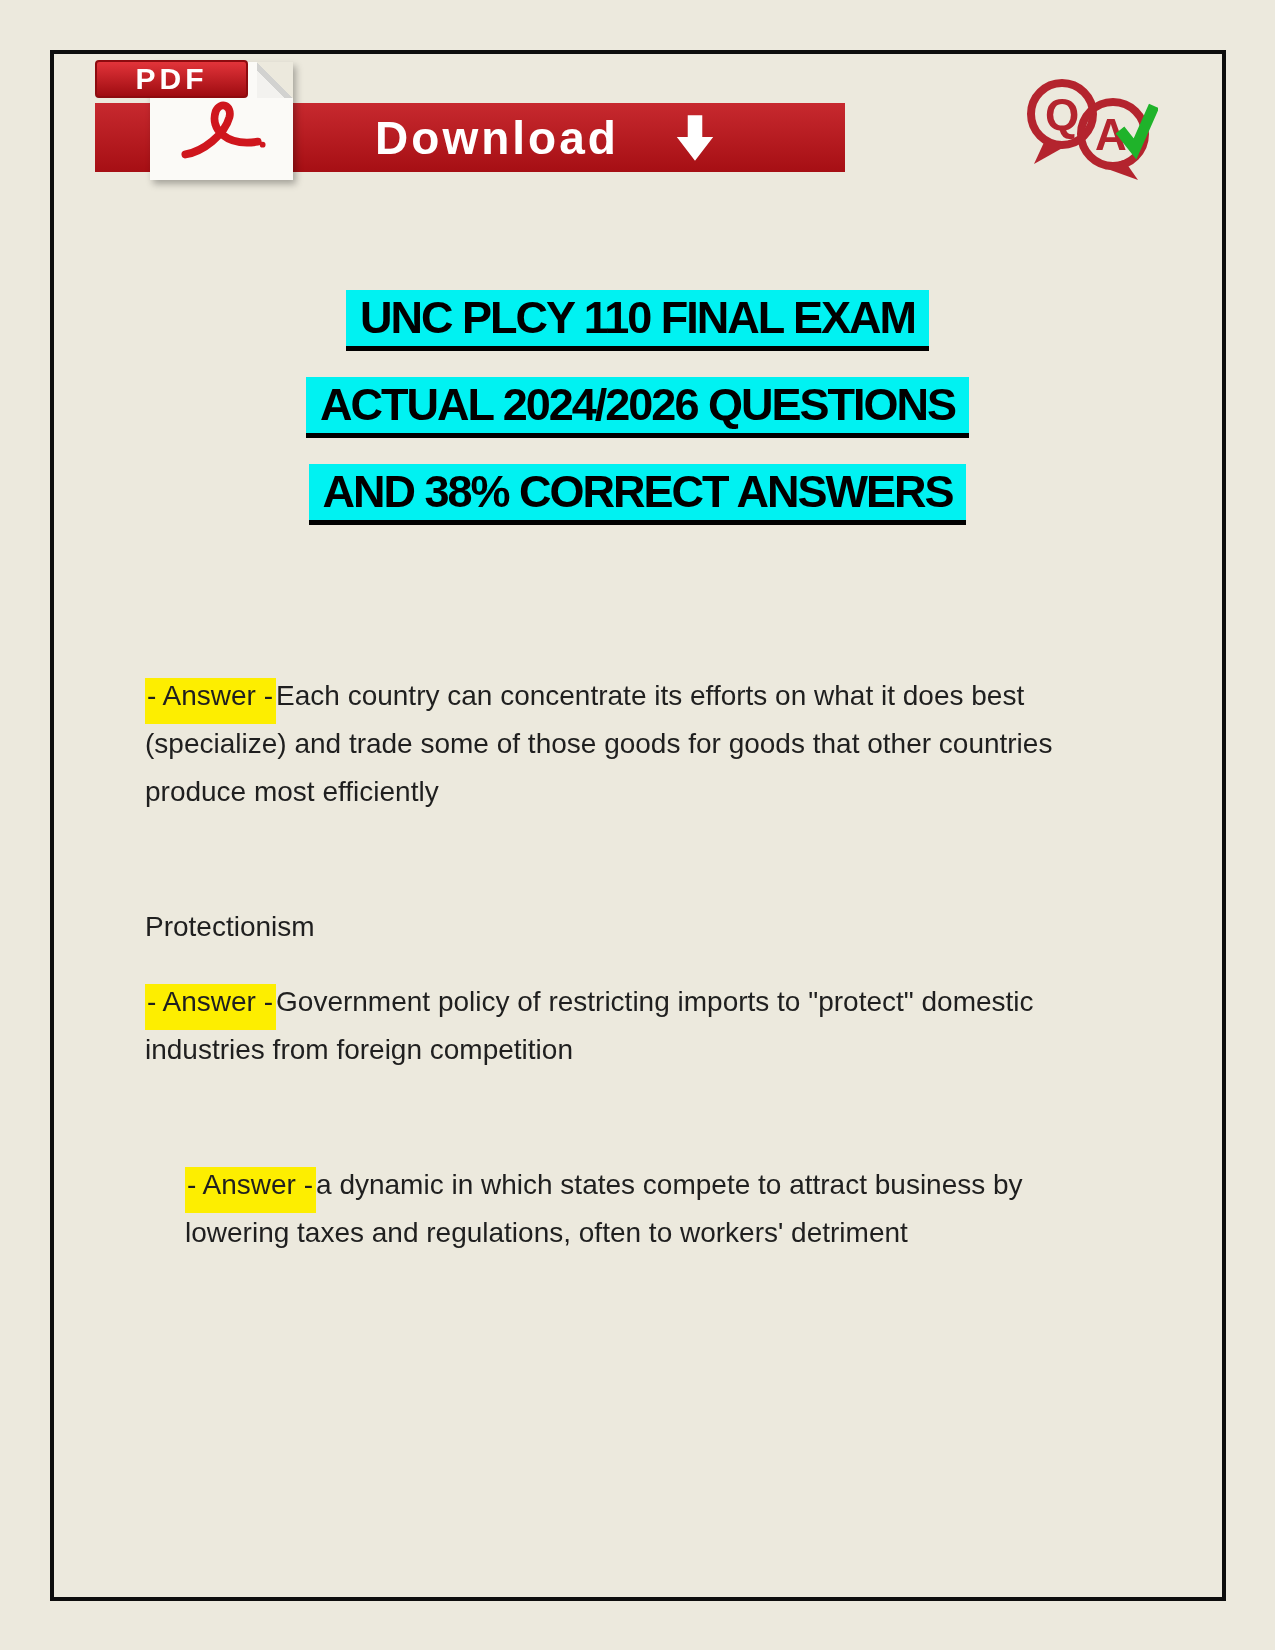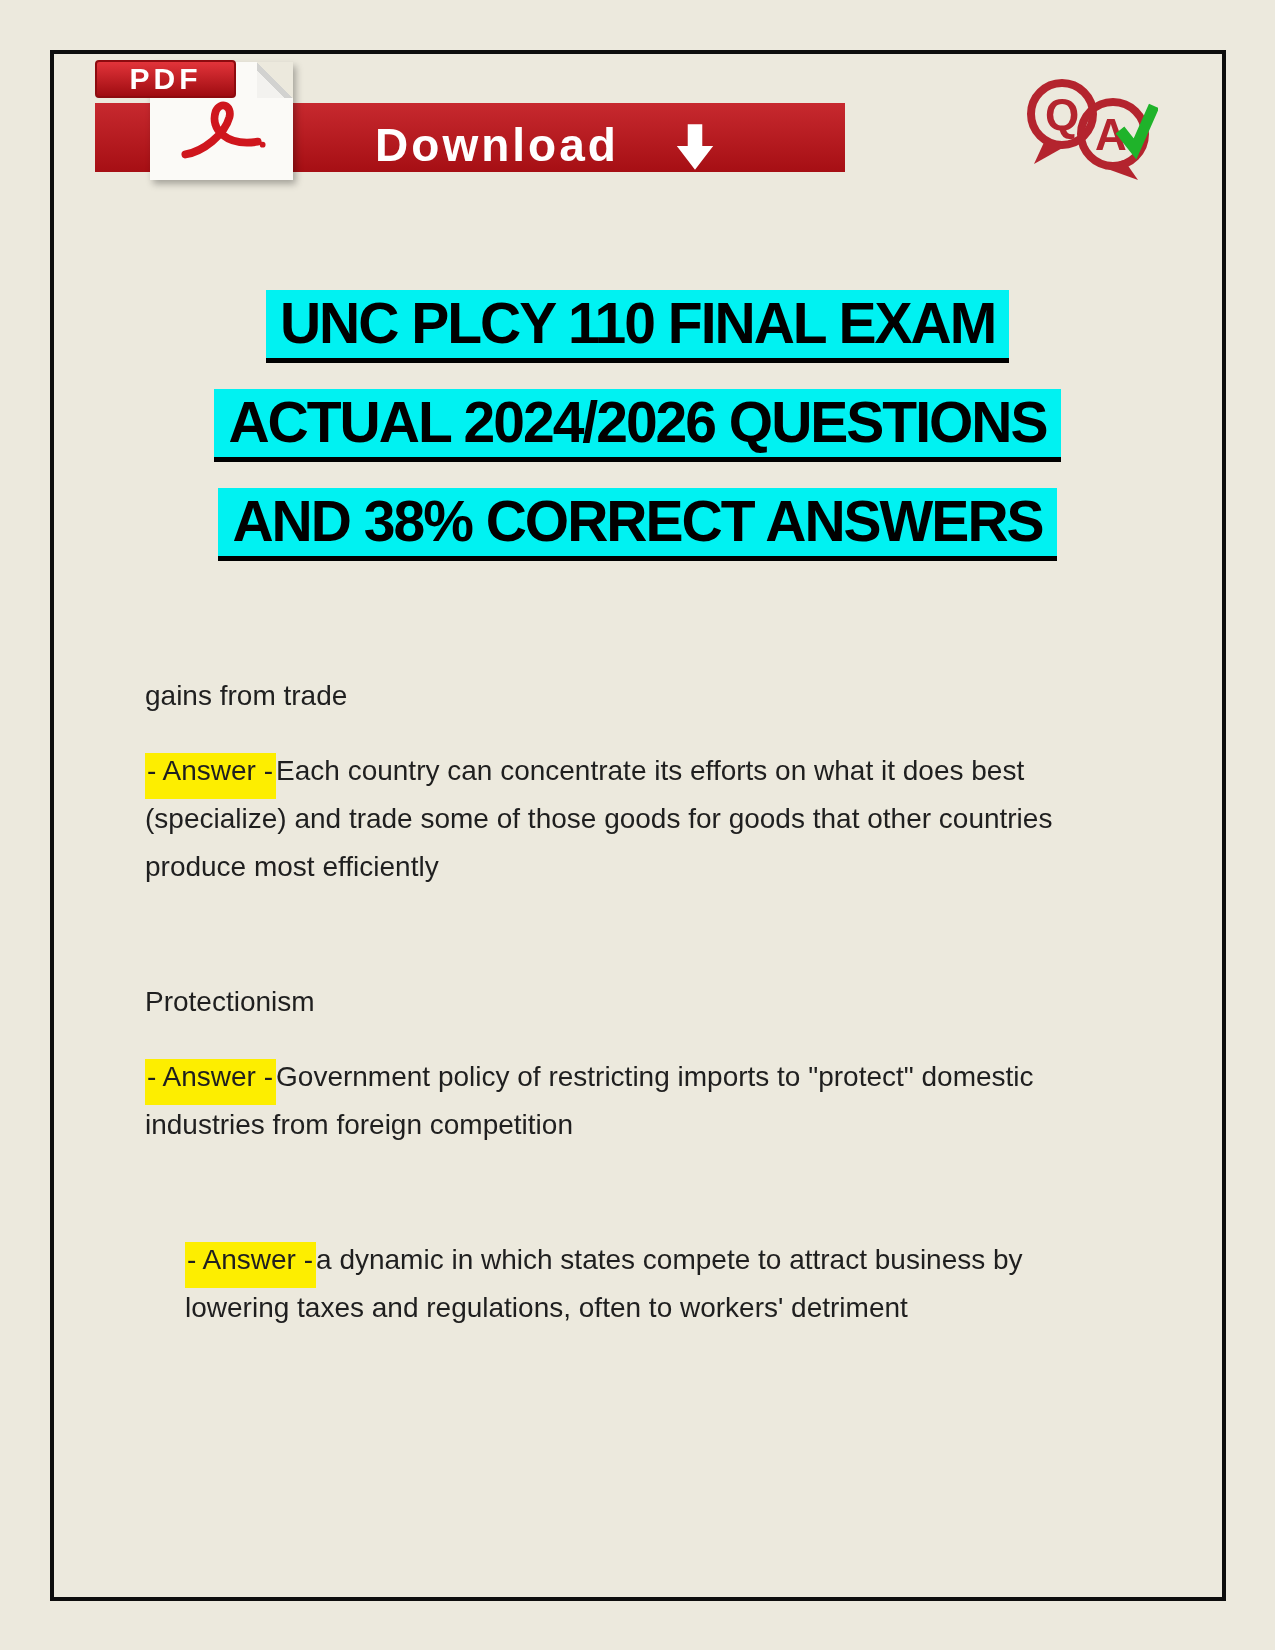--- a/index.html
+++ b/index.html
@@ -26,62 +26,62 @@
   .inner-border{
     position:absolute;left:50px;top:50px;
     width:1176px;height:1551px;
     border:4px solid var(--border);
   }
 
   
   .dl-bar{
     position:absolute;left:95px;top:103px;width:750px;height:69px;
     background:linear-gradient(rgba(255,255,255,.10),rgba(0,0,0,.14)),var(--banner-red);
-    display:flex;align-items:flex-end;justify-content:center;
+    display:flex;align-items:center;justify-content:center;
     padding-left:150px;
     z-index:1;cursor:pointer;
   }
   .dl-label{
     color:var(--white);
     font-size:46px;font-weight:bold;letter-spacing:3px;
   }
   .dl-arrow{width:40px;height:50px;margin-left:56px;}
   .pdf-page{
     position:absolute;left:150px;top:62px;width:143px;height:118px;
     background:#fbfaf7;
     box-shadow:3px 4px 7px rgba(0,0,0,.30);
     z-index:2;
   }
   .pdf-fold{
     position:absolute;right:0;top:0;width:36px;height:36px;
     background:linear-gradient(225deg, var(--page-bg) 0 50%, #d2d2d0 50% 62%, #f3f2ef 62% 100%);
   }
   .pdf-swoosh{position:absolute;left:22px;top:24px;width:105px;height:88px;}
   .pdf-tab{
-    position:absolute;left:95px;top:60px;width:141px;height:38px;
+    position:absolute;left:95px;top:60px;width:153px;height:38px;
     background:linear-gradient(#e2343a,#9f0c11);
     border:2px solid #8d0b0f;border-radius:4px;
     display:flex;align-items:center;justify-content:center;
     color:var(--white);font-size:30px;font-weight:bold;letter-spacing:4px;
     z-index:3;
   }
   .qa-logo{position:absolute;left:1018px;top:70px;width:140px;height:114px;z-index:2;}
 
   
   .title-block{
     position:absolute;left:0;top:290px;width:100%;
     text-align:center;z-index:1;
   }
   .title-line{margin-bottom:26px;}
   .hl-cyan{
     display:inline-block;
     background:var(--title-highlight);
     border-bottom:5px solid #000;
     padding:5px 14px 6px;
-    font-size:57px;font-weight:bold;letter-spacing:-2px;
+    font-size:45px;font-weight:bold;letter-spacing:-2px;
     color:#000;line-height:1.0;
     white-space:nowrap;
     text-align:center;
   }
 
   
   .qa-body{
     position:absolute;left:145px;top:672px;width:945px;
     color:var(--text);
     font-size:28px;line-height:48px;
@@ -139,21 +139,20 @@
       <span class="hl-cyan">ACTUAL 2024/2026 QUESTIONS</span>
     </div>
     <div class="title-line">
       <span class="hl-cyan">AND 38% CORRECT ANSWERS</span>
     </div>
   </div>
 
   <div class="qa-body">
 
     <div class="qa-item">
-      <p class="qa-term">gains from trade</p>
       <p class="qa-answer"><span class="hl-yellow">- Answer -</span><span>Each country can concentrate its efforts on what it does best (specialize) and trade some of those goods for goods that other countries produce most efficiently</span></p>
     </div>
 
     <div class="qa-item">
       <p class="qa-term">Protectionism</p>
       <p class="qa-answer"><span class="hl-yellow">- Answer -</span><span>Government policy of restricting imports to "protect" domestic industries from foreign competition</span></p>
     </div>
 
     <div class="qa-item">
       <p class="qa-answer"><span class="hl-yellow">- Answer -</span><span>a dynamic in which states compete to attract business by lowering taxes and regulations, often to workers' detriment</span></p>

